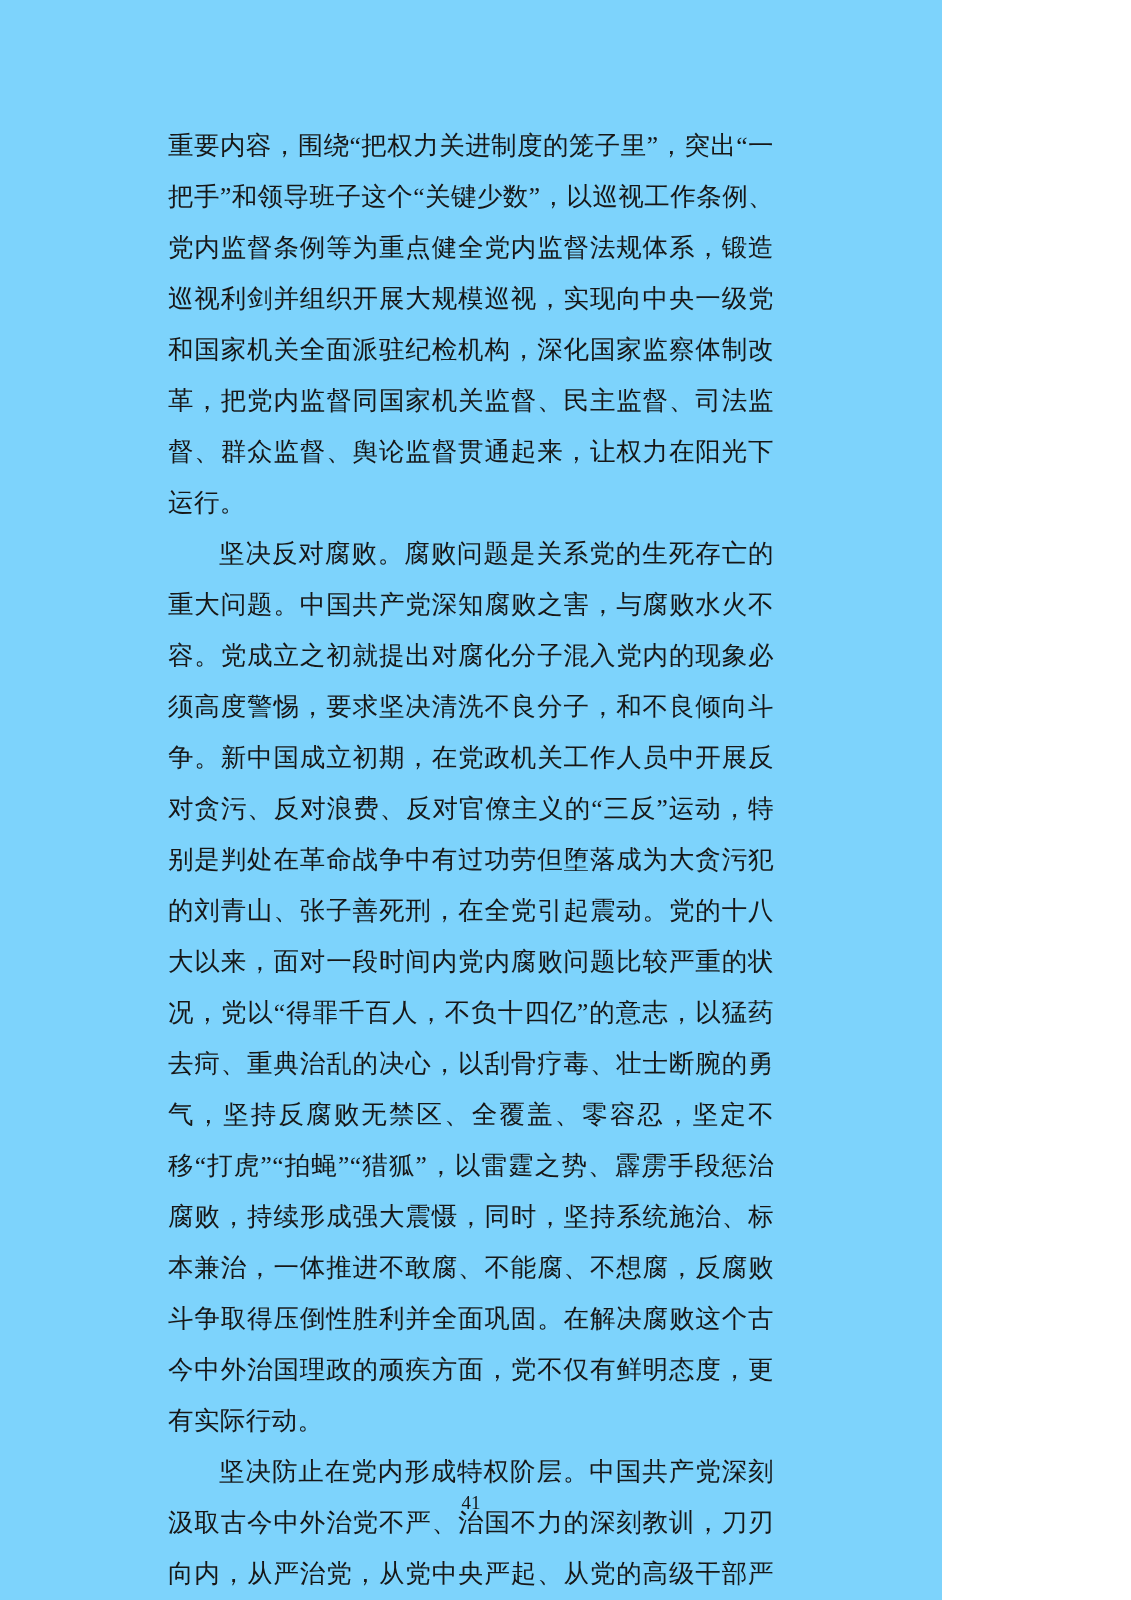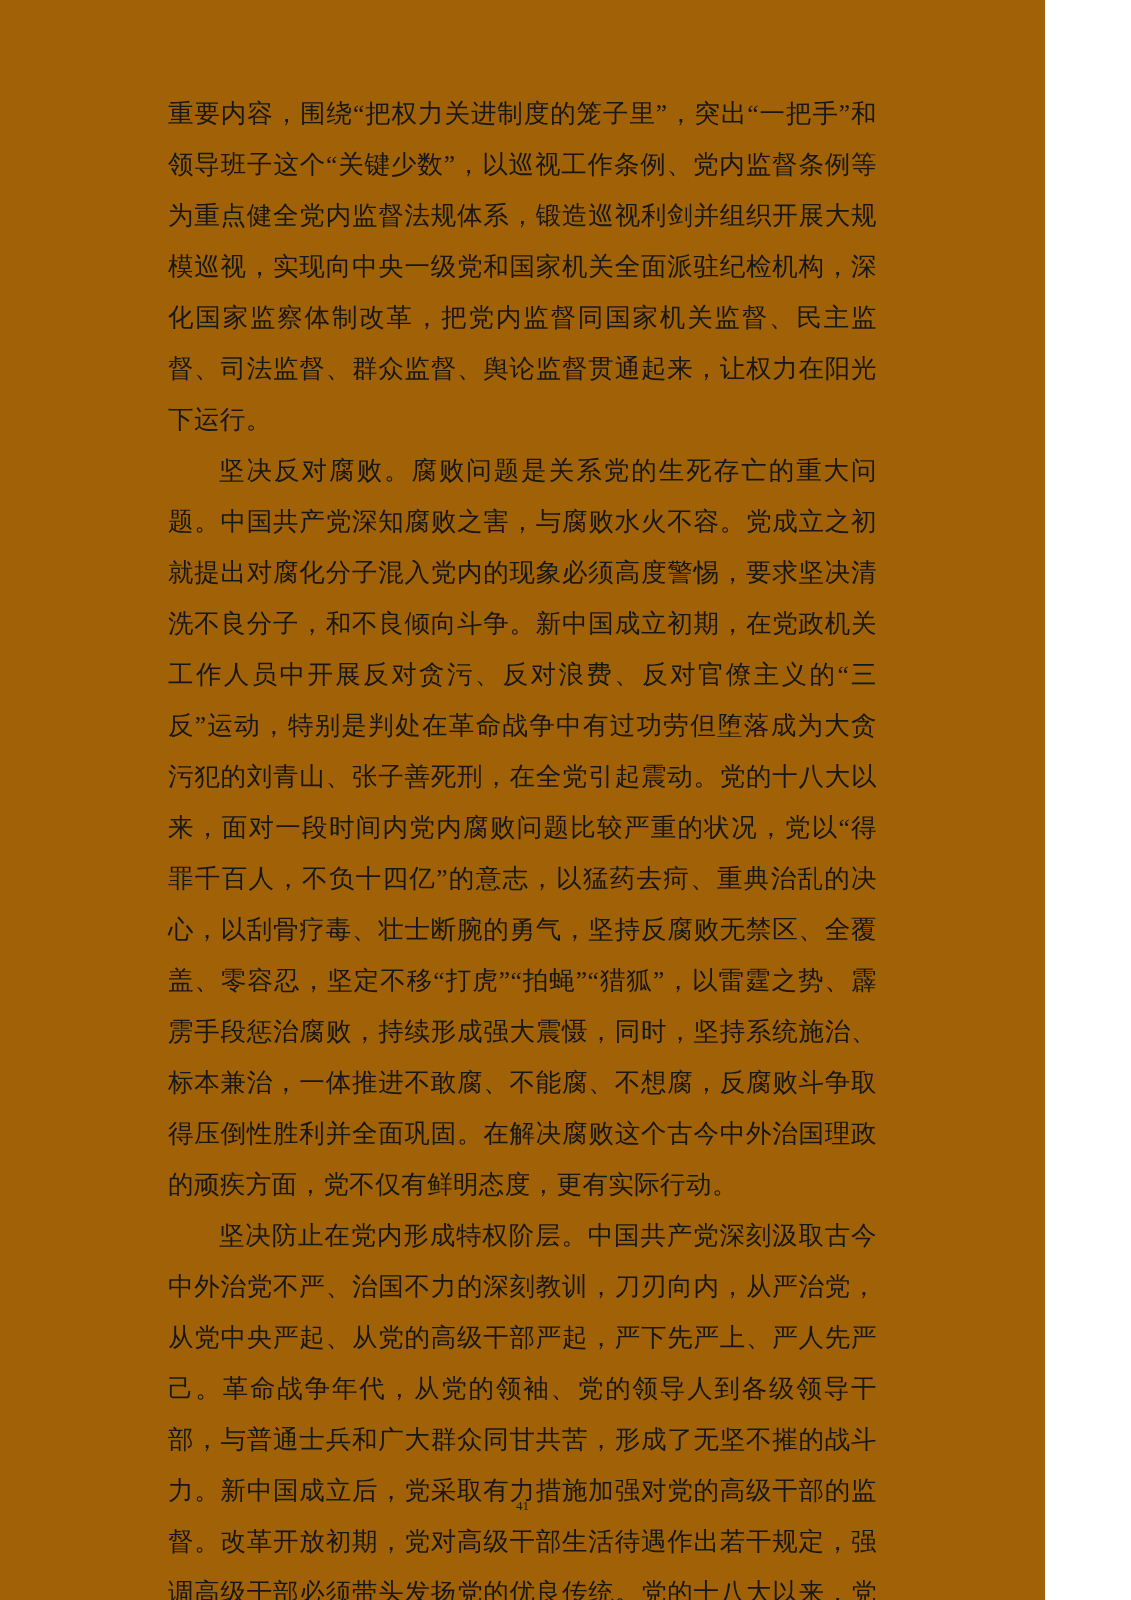--- a/index.html
+++ b/index.html
@@ -9,26 +9,26 @@
   }
   body {
     width: 1131px;
     height: 1600px;
     font-family: "Liberation Serif", "DejaVu Serif", serif;
     color: #1a1a1a;
     position: relative;
     overflow: hidden;
   }
   .page {
-    width: 1045px;
+    width: 942px;
     height: 1600px;
     box-sizing: border-box;
-    padding: 88px 168px 0 168px;
+    padding: 120px 168px 0 168px;
     position: relative;
-    background: #a16207;
+    background: #7dd3fc;
   }
   .body-text {
     font-size: 25.5px;
     line-height: 51px;
     text-align: justify;
     text-justify: inter-ideograph;
     letter-spacing: 0.4px;
     color: #171717;
   }
   .para {
@@ -37,21 +37,21 @@
   }
   .para.no-indent {
     text-indent: 0;
   }
   .footer {
     position: absolute;
     left: 0;
     right: 0;
     bottom: 86px;
     text-align: center;
-    font-size: 13px;
+    font-size: 19px;
     font-family: "Liberation Serif", "DejaVu Serif", serif;
     color: #171717;
   }
 </style>
 </head>
 <body>
 
 <div class="page">
 
   <div class="body-text">

